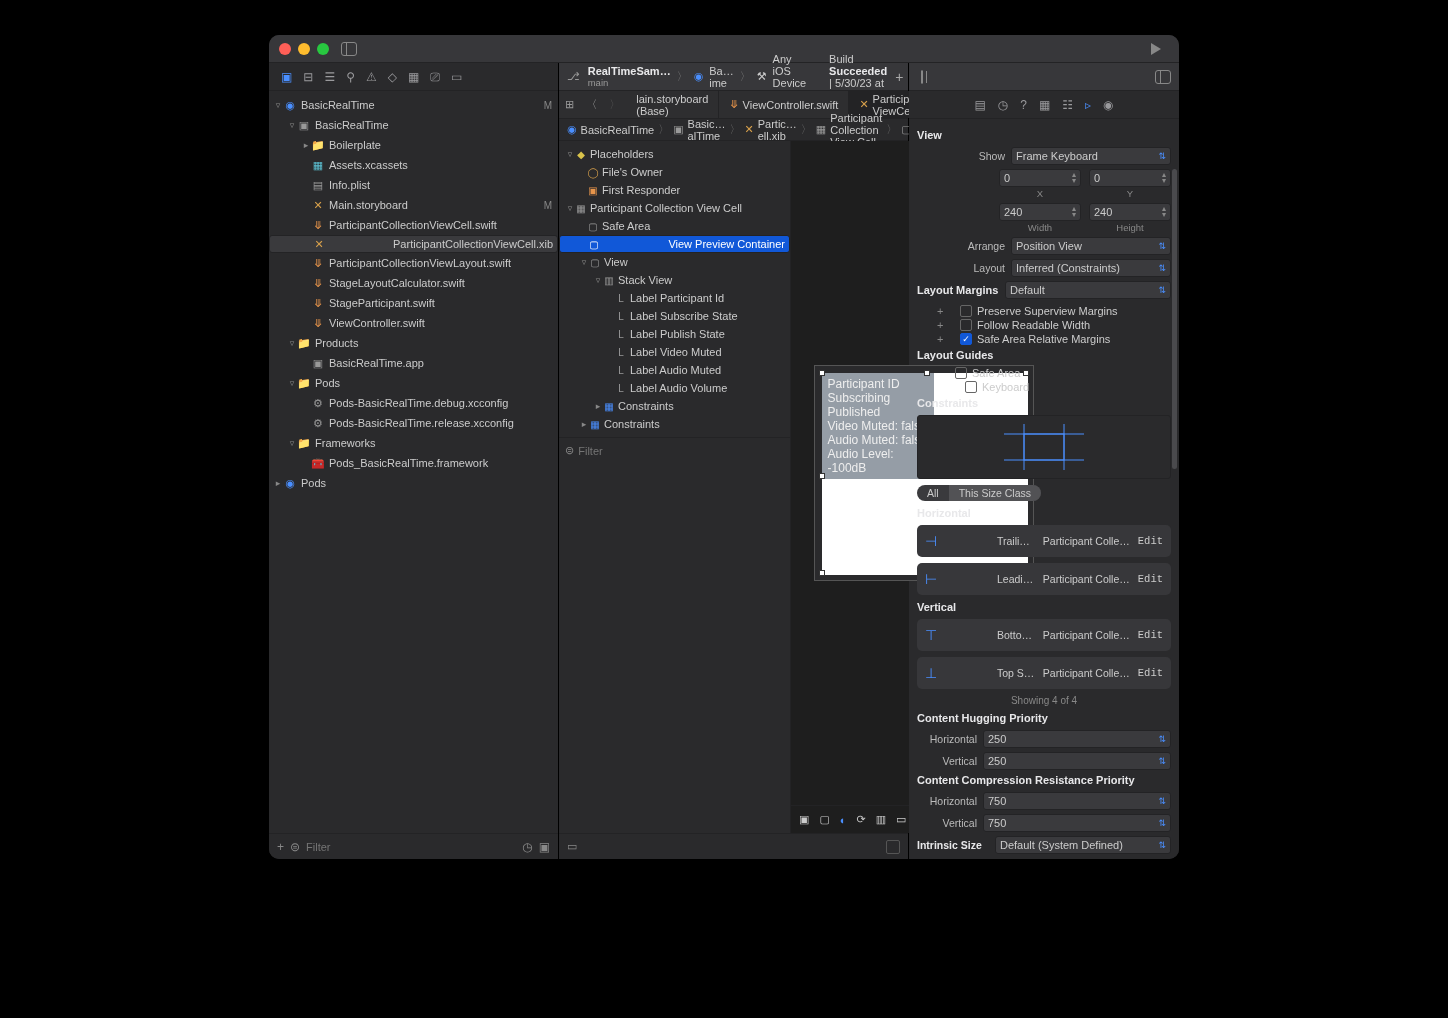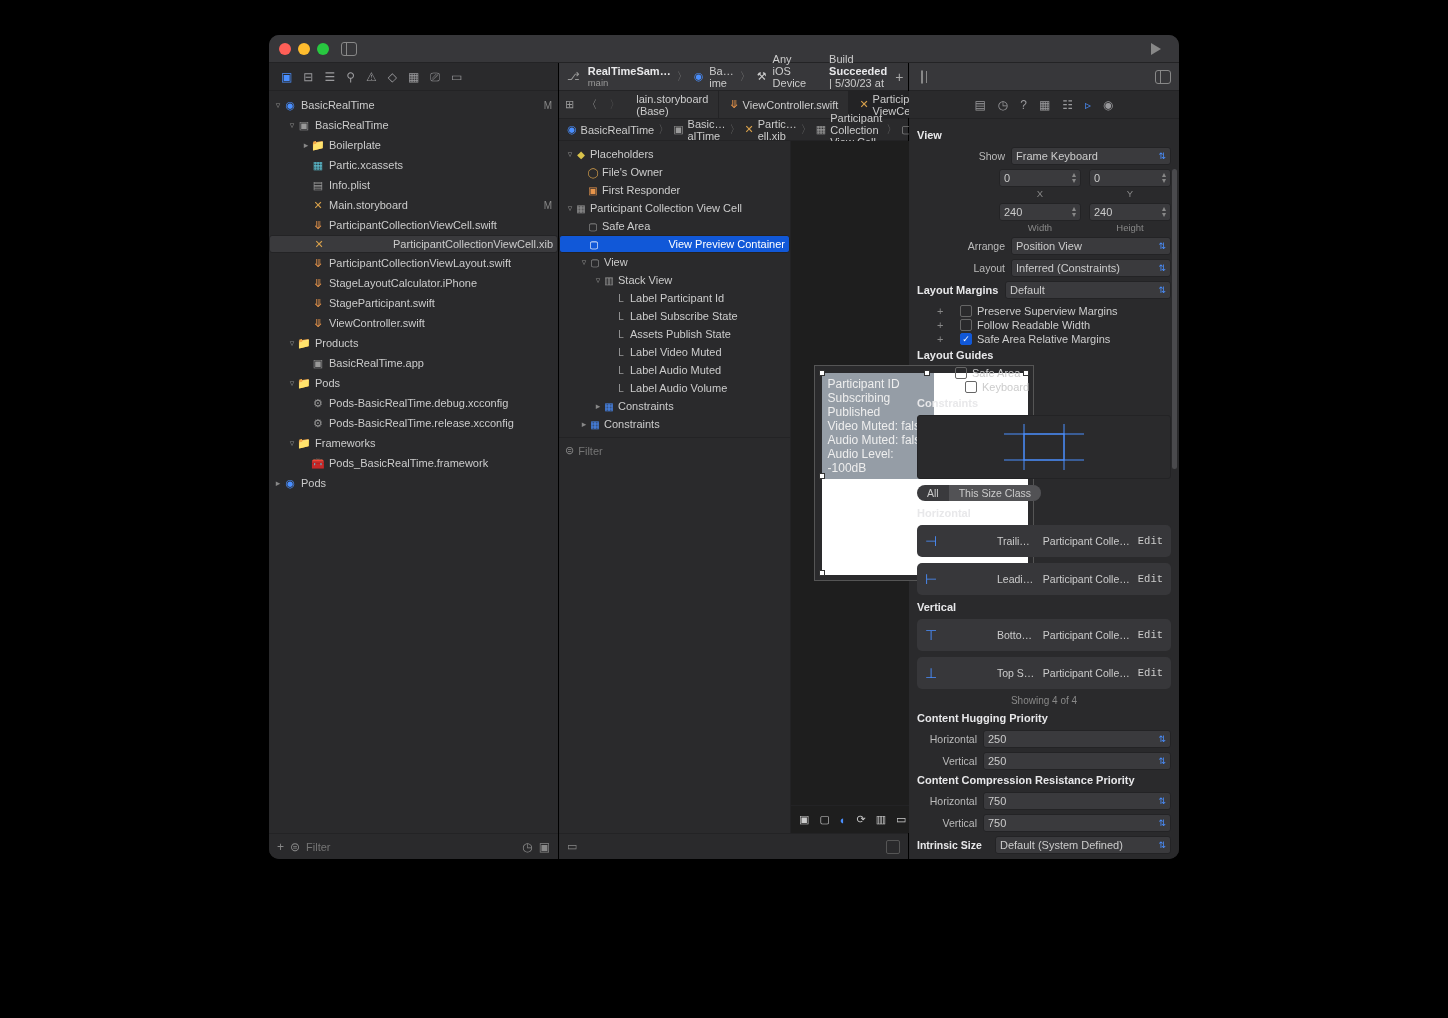--- a/index.html
+++ b/index.html
@@ -136,21 +136,21 @@
             <span class="ficon grey">▣</span>
             <span>BasicRealTime</span>
           </div>
         <div class="row" style="padding-left:32px">
             <span class="chev">▸</span>
             <span class="ficon grey">📁</span>
             <span>Boilerplate</span>
           </div>
         <div class="row" style="padding-left:42px">
             <span class="ficon teal">▦</span>
-            <span>Partic.xcassets</span>
+            <span>Assets.xcassets</span>
           </div>
         <div class="row" style="padding-left:42px">
             <span class="ficon grey">▤</span>
             <span>Info.plist</span>
           </div>
         <div class="row" style="padding-left:42px">
             <span class="ficon yorange">✕</span>
             <span>Main.storyboard</span>
             <span class="status">M</span>
           </div>
@@ -161,21 +161,21 @@
         <div class="row sel" style="padding-left:42px">
             <span class="ficon yorange">✕</span>
             <span>ParticipantCollectionViewCell.xib</span>
           </div>
         <div class="row" style="padding-left:42px">
             <span class="ficon orange">⤋</span>
             <span>ParticipantCollectionViewLayout.swift</span>
           </div>
         <div class="row" style="padding-left:42px">
             <span class="ficon orange">⤋</span>
-            <span>StageLayoutCalculator.iPhone</span>
+            <span>StageLayoutCalculator.swift</span>
           </div>
         <div class="row" style="padding-left:42px">
             <span class="ficon orange">⤋</span>
             <span>StageParticipant.swift</span>
           </div>
         <div class="row" style="padding-left:42px">
             <span class="ficon orange">⤋</span>
             <span>ViewController.swift</span>
           </div>
         <div class="row" style="padding-left:18px">
@@ -322,21 +322,21 @@
           <div class="orow" style="padding-left:56px">
                 <span class="ic grey">L</span>
                 <span>Label Participant Id</span>
               </div>
           <div class="orow" style="padding-left:56px">
                 <span class="ic grey">L</span>
                 <span>Label Subscribe State</span>
               </div>
           <div class="orow" style="padding-left:56px">
                 <span class="ic grey">L</span>
-                <span>Assets Publish State</span>
+                <span>Label Publish State</span>
               </div>
           <div class="orow" style="padding-left:56px">
                 <span class="ic grey">L</span>
                 <span>Label Video Muted</span>
               </div>
           <div class="orow" style="padding-left:56px">
                 <span class="ic grey">L</span>
                 <span>Label Audio Muted</span>
               </div>
           <div class="orow" style="padding-left:56px">

